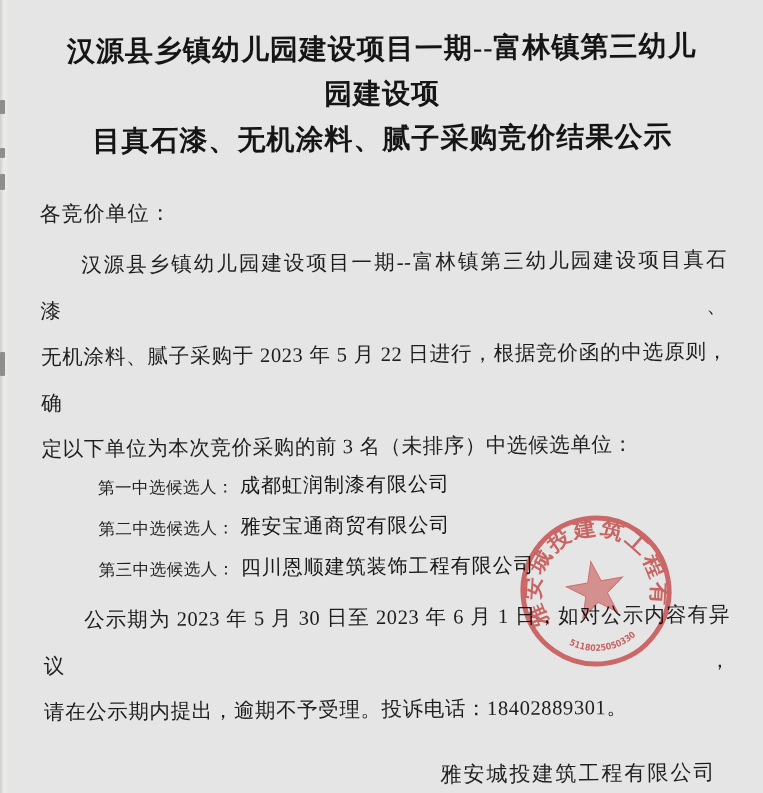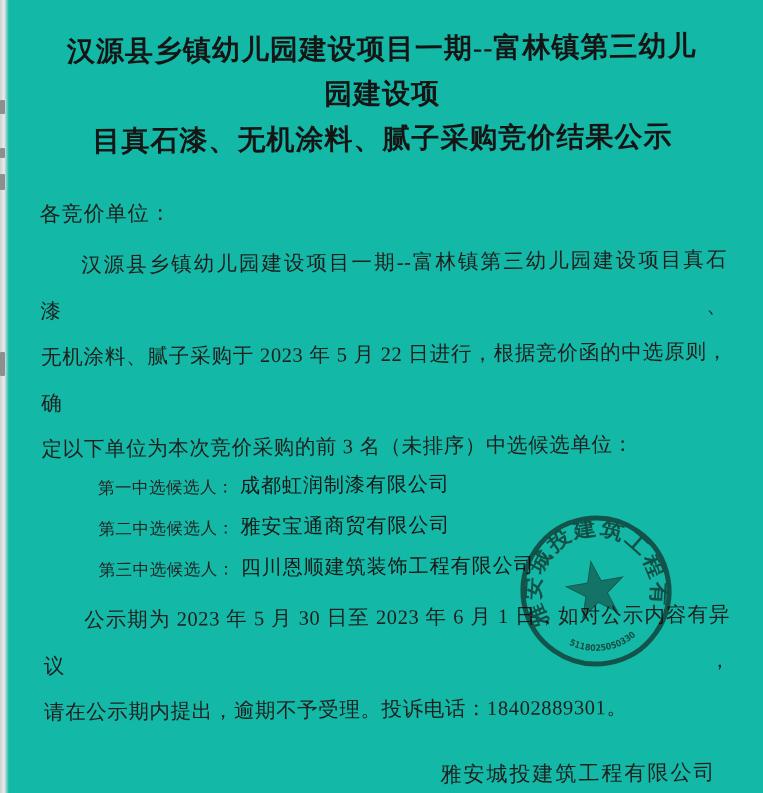--- a/index.html
+++ b/index.html
@@ -4,21 +4,21 @@
 <style>
   html, body {
     margin: 0;
     padding: 0;
     background: #ffffff;
   }
   .page {
     position: relative;
     width: 763px;
     height: 793px;
-    background: #14b8a6;
+    background: #e5e5e5;
     overflow: hidden;
     font-family: "Liberation Serif", "DejaVu Serif", serif;
     color: #1e1e1e;
   }
   
   .scan-edge {
     position: absolute;
     left: 0; top: 0;
     width: 9px; height: 100%;
     background: linear-gradient(to right, #cfcfcd 0%, #ececea 45%, rgba(255,255,255,0) 100%);

